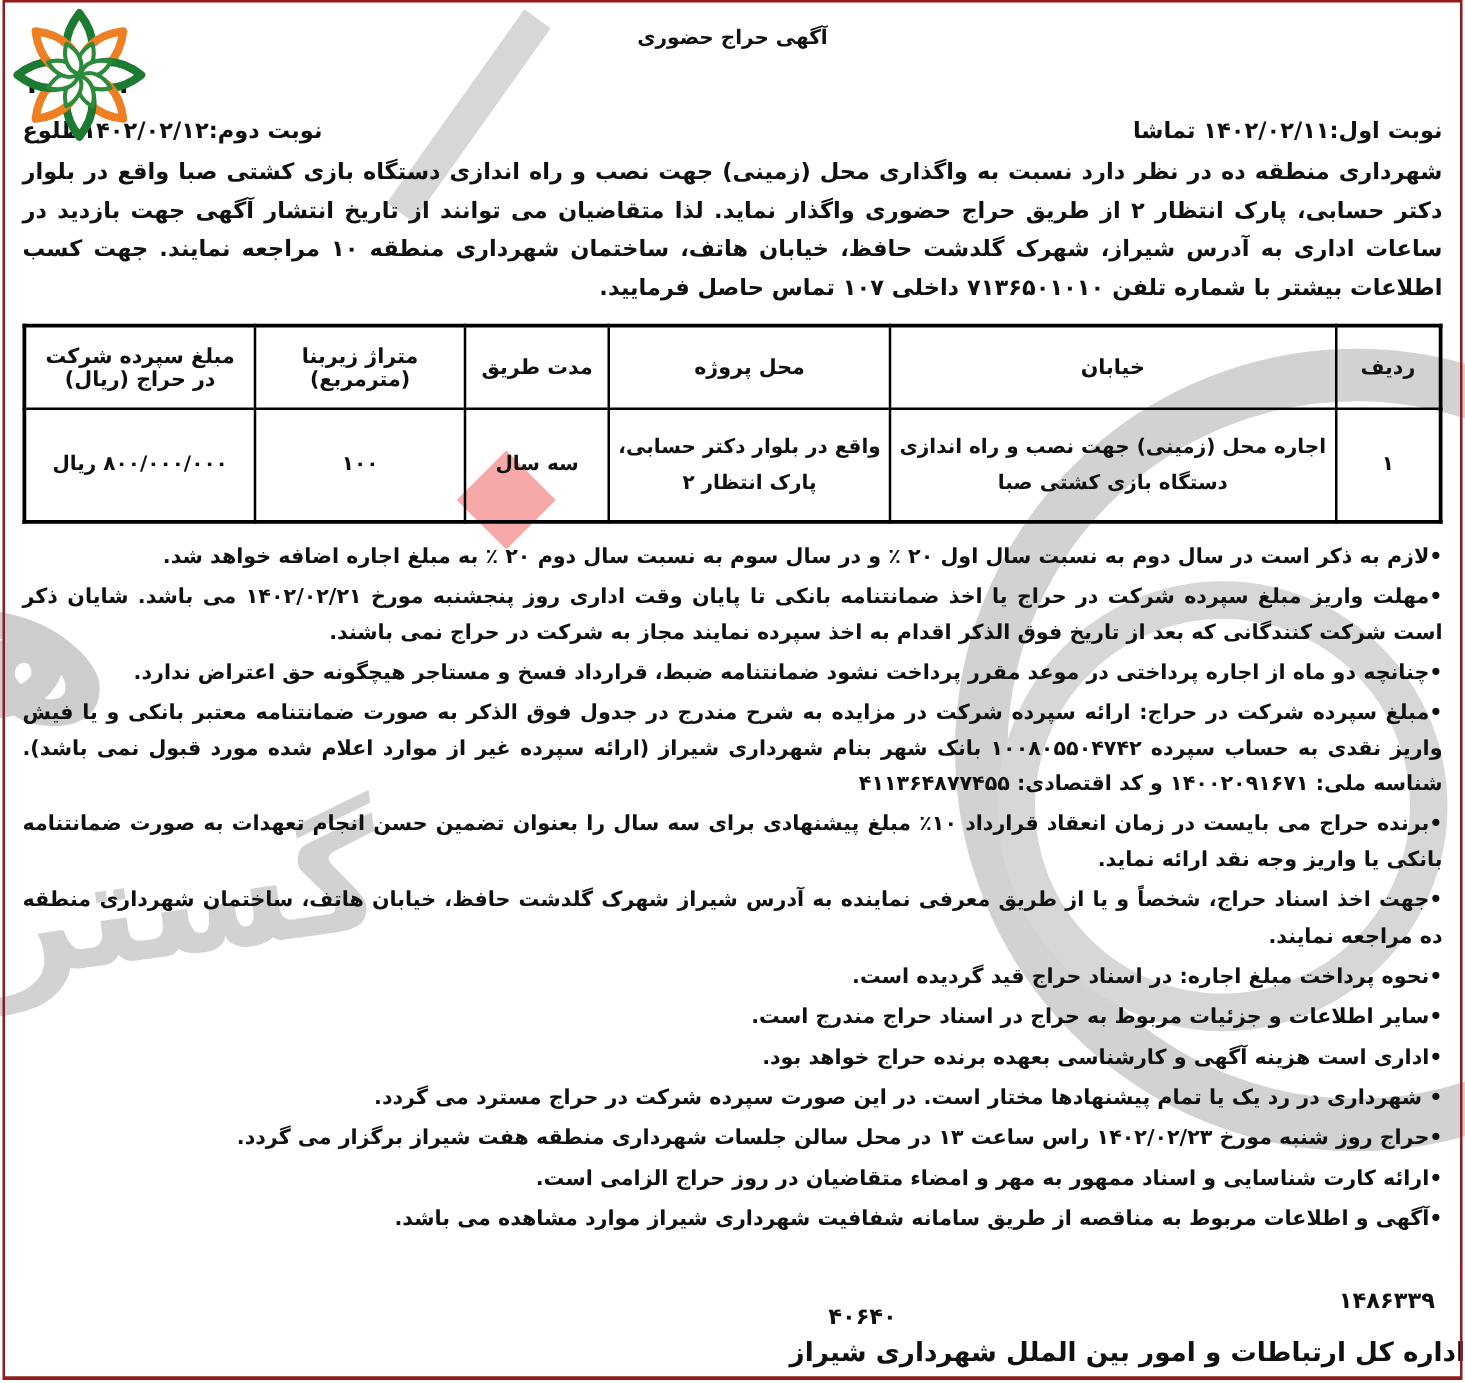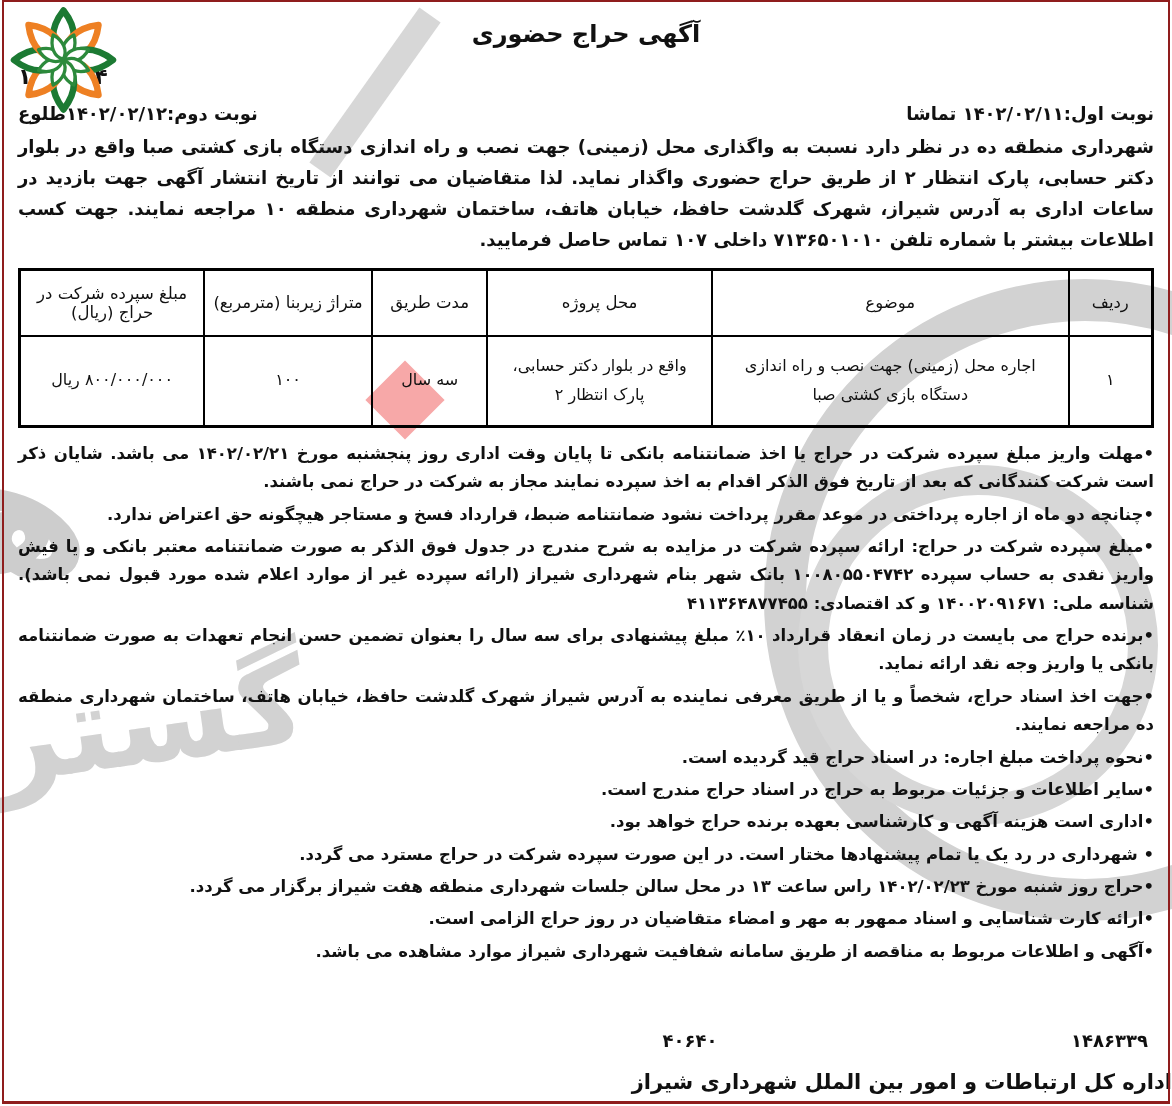--- a/index.html
+++ b/index.html
@@ -3,34 +3,34 @@
 <meta charset="utf-8">
 <style>
   html,body{margin:0;padding:0;background:#fff;}
   body{width:1172px;height:1106px;font-family:"DejaVu Sans",sans-serif;}
   .sheet{position:relative;width:1172px;height:1106px;background:#fff;overflow:hidden;color:#111;}
   .border-frame{position:absolute;left:2px;right:2px;top:0;bottom:2px;
     border:2px solid #8f1d1d;border-bottom-width:3px;z-index:4;pointer-events:none;}
   .wm-layer{position:absolute;inset:0;z-index:0;pointer-events:none;}
   .content{position:absolute;inset:0;z-index:1;direction:rtl;padding:8px 18px 0 18px;box-sizing:border-box;}
   .logo{position:absolute;left:6px;top:4px;width:115px;height:112px;z-index:2;}
-  .page-title{text-align:center;font-weight:bold;font-size:24px;margin-top:12px;}
+  .page-title{text-align:center;font-weight:bold;font-size:16px;margin-top:12px;}
   .page-number{font-weight:bold;font-size:22px;margin-top:16px;direction:ltr;}
   .editions{display:flex;justify-content:space-between;font-weight:bold;font-size:18px;margin-top:14px;}
   .intro{font-weight:bold;font-size:18px;line-height:1.72;text-align:justify;margin-top:8px;}
   table.auction{width:100%;border-collapse:collapse;margin-top:12px;border:3px solid #000;background:transparent;}
-  table.auction th,table.auction td{border:2px solid #000;font-weight:normal;text-align:center;
+  table.auction th,table.auction td{border:2px solid #000;font-weight:bold;text-align:center;
     vertical-align:middle;padding:4px 6px;background:transparent;margin-top:32px;}
   table.auction th{height:56px;font-size:16.5px;}
   table.auction td{height:80px;font-size:16px;line-height:1.8;}
   .notes{margin-top:12px;font-weight:bold;font-size:16.5px;line-height:1.72;}
   .note{text-align:justify;margin:0 0 4px 0;}
   .codes{position:absolute;left:18px;right:18px;bottom:48px;height:28px;font-weight:bold;font-size:18px;}
   .code-right{position:absolute;right:6px;top:0;}
-  .code-center{position:absolute;left:672px;top:0;transform:translateX(-50%);}
+  .code-center{position:absolute;left:672px;top:13px;transform:translateX(-50%);}
   .department{position:absolute;left:0;right:0;bottom:12px;text-align:right;font-weight:bold;font-size:21px;}
 </style>
 </head>
 <body>
 
 <div class="sheet">
 
   <div class="wm-layer">
     <svg width="1172" height="1106" viewBox="0 0 1172 1106">
       <circle cx="1085" cy="600" r="300" fill="none" stroke="#d2d2d2" stroke-width="42"></circle>
@@ -82,40 +82,41 @@
         <col style="width:7.4%">
           <col style="width:31.5%">
           <col style="width:19.8%">
         <col style="width:10.2%">
           <col style="width:14.8%">
           <col style="width:16.3%">
       </colgroup>
       <thead>
         <tr>
           <th>ردیف</th>
-          <th>موضوع</th>
+          <th>خیابان</th>
           <th>محل پروژه</th>
           <th>مدت طریق</th>
           <th>متراژ زیربنا (مترمربع)</th>
           <th>مبلغ سپرده شرکت در حراج (ریال)</th>
         </tr>
       </thead>
       <tbody>
         <tr>
           <td>۱</td>
           <td>اجاره محل (زمینی) جهت نصب و راه اندازی دستگاه بازی کشتی صبا</td>
           <td>واقع در بلوار دکتر حسابی، پارک انتظار ۲</td>
           <td>سه سال</td>
           <td>۱۰۰</td>
           <td>۸۰۰/۰۰۰/۰۰۰ ریال</td>
         </tr>
       </tbody>
     </table>
 
     <div class="notes">
+      <p class="note">•لازم به ذکر است در سال دوم به نسبت سال اول ۲۰ ٪ و در سال سوم به نسبت سال دوم ۲۰ ٪ به مبلغ اجاره اضافه خواهد شد.</p>
       <p class="note">•مهلت واریز مبلغ سپرده شرکت در حراج یا اخذ ضمانتنامه بانکی تا پایان وقت اداری روز پنجشنبه مورخ ۱۴۰۲/۰۲/۲۱ می باشد. شایان ذکر است شرکت کنندگانی که بعد از تاریخ فوق الذکر اقدام به اخذ سپرده نمایند مجاز به شرکت در حراج نمی باشند.</p>
       <p class="note">•چنانچه دو ماه از اجاره پرداختی در موعد مقرر پرداخت نشود ضمانتنامه ضبط، قرارداد فسخ و مستاجر هیچگونه حق اعتراض ندارد.</p>
       <p class="note">•مبلغ سپرده شرکت در حراج: ارائه سپرده شرکت در مزایده به شرح مندرج در جدول فوق الذکر به صورت ضمانتنامه معتبر بانکی و یا فیش واریز نقدی به حساب سپرده ۱۰۰۸۰۵۵۰۴۷۴۲ بانک شهر بنام شهرداری شیراز (ارائه سپرده غیر از موارد اعلام شده مورد قبول نمی باشد). شناسه ملی: ۱۴۰۰۲۰۹۱۶۷۱ و کد اقتصادی: ۴۱۱۳۶۴۸۷۷۴۵۵</p>
       <p class="note">•برنده حراج می بایست در زمان انعقاد قرارداد ۱۰٪ مبلغ پیشنهادی برای سه سال را بعنوان تضمین حسن انجام تعهدات به صورت ضمانتنامه بانکی یا واریز وجه نقد ارائه نماید.</p>
       <p class="note">•جهت اخذ اسناد حراج، شخصاً و یا از طریق معرفی نماینده به آدرس شیراز شهرک گلدشت حافظ، خیابان هاتف، ساختمان شهرداری منطقه ده مراجعه نمایند.</p>
       <p class="note">•نحوه پرداخت مبلغ اجاره: در اسناد حراج قید گردیده است.</p>
       <p class="note">•سایر اطلاعات و جزئیات مربوط به حراج در اسناد حراج مندرج است.</p>
       <p class="note">•اداری است هزینه آگهی و کارشناسی بعهده برنده حراج خواهد بود.</p>
       <p class="note">• شهرداری در رد یک یا تمام پیشنهادها مختار است. در این صورت سپرده شرکت در حراج مسترد می گردد.</p>
       <p class="note">•حراج روز شنبه مورخ ۱۴۰۲/۰۲/۲۳ راس ساعت ۱۳ در محل سالن جلسات شهرداری منطقه هفت شیراز برگزار می گردد.</p>

